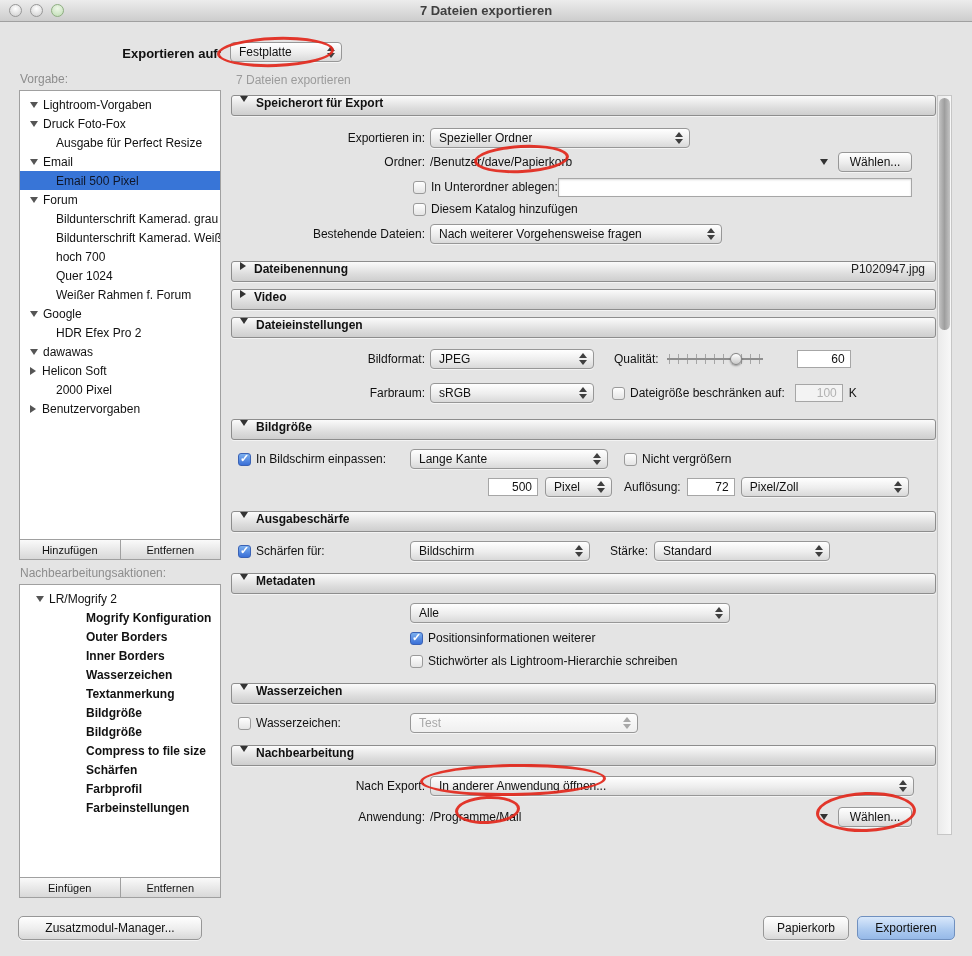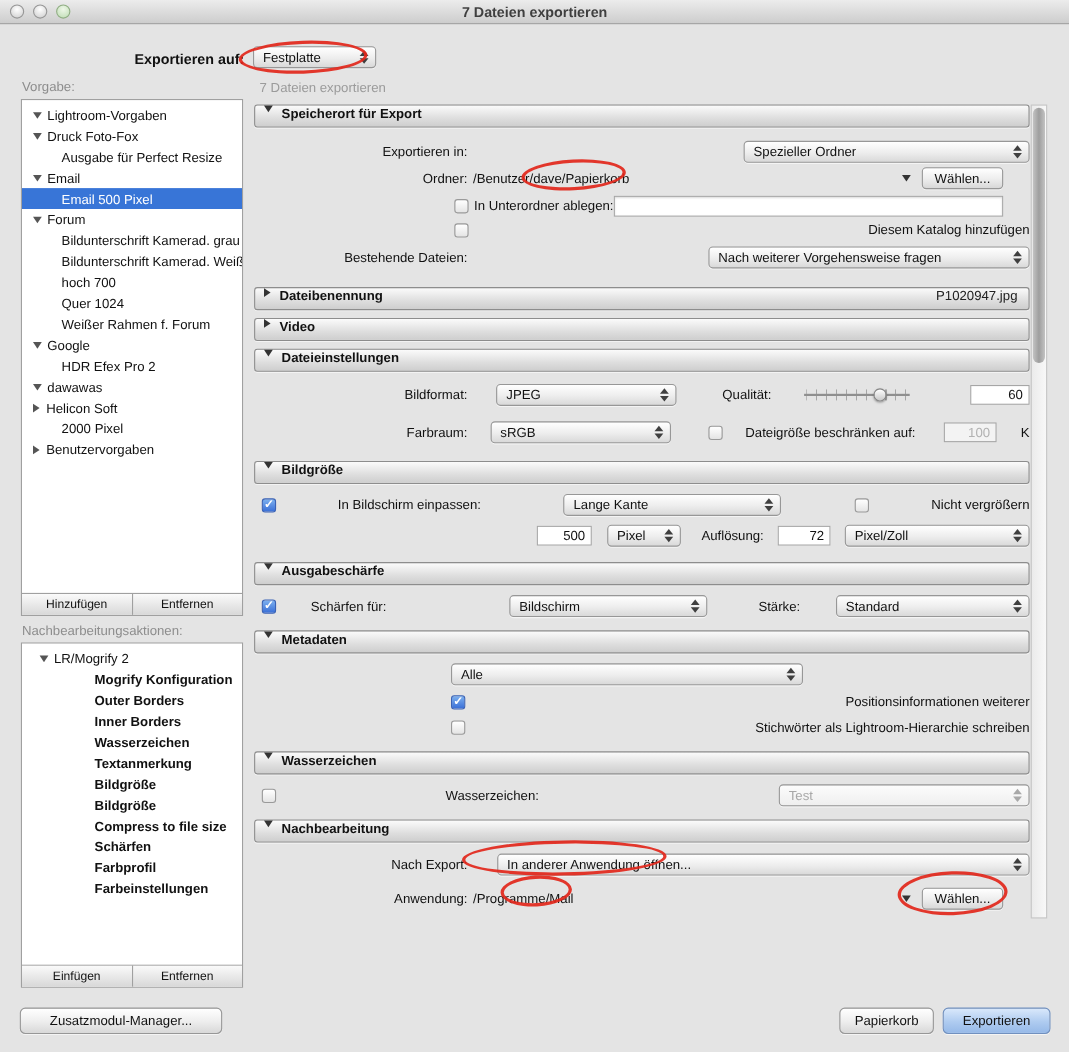--- a/index.html
+++ b/index.html
@@ -77,21 +77,21 @@
   .side-label { font-size:12px; color:#8d8d8d; height:16px; margin-left:1px; margin-bottom:2px; }
   .box { background:#fff; border:1px solid #a0a0a0; display:flex; flex-direction:column; }
   .box1 { height:470px; margin-bottom:6px; }
   .box2 { height:314px; }
   .list { flex:1; overflow:hidden; padding-top:4px; }
   .btnbar { height:20px; border-top:1px solid #a0a0a0; display:flex; flex:none; }
   .barbtn { flex:1; font-size:11px; display:flex; align-items:center; justify-content:center;
             background: linear-gradient(#fafafa,#d8d8d8); }
   .barbtn + .barbtn { border-left:1px solid #a0a0a0; }
   .trow { height:19px; display:flex; align-items:center; font-size:12px; white-space:nowrap; }
-  .trow.selected { background: var(--selection, #3875d7); color:#ffffff; }
+  .trow.selected { background: var(--selection, #3875d7); color:#0f172a; }
   .dtri { display:inline-block; width:0; height:0; flex:none;
           border-left:4px solid transparent; border-right:4px solid transparent;
           border-top:6px solid #555; margin-right:5px; }
   .dtri.collapsed { border-top:4px solid transparent; border-bottom:4px solid transparent;
           border-left:6px solid #555; border-right:0; margin-right:6px; }
   .box1 .lvl1 { padding-left:10px; }
   .box1 .lvl2 { padding-left:36px; }
   .box2 .lvl1 { padding-left:16px; }
   .box2 .lvl2 { padding-left:66px;font-weight:bold; }
 
@@ -105,21 +105,21 @@
     box-shadow: 0 1px 0 rgba(255,255,255,.55);
     display:flex; padding:0 10px 0 8px;
     font-size:12px; font-weight:bold;
   }
   .htri { width:0; height:0; border-left:4.5px solid transparent; border-right:4.5px solid transparent;
           border-top:6px solid #333; margin-right:8px; flex:none; }
   .htri.collapsed { border-left:6px solid #333; border-right:0;
           border-top:4.5px solid transparent; border-bottom:4.5px solid transparent; }
   .hspacer { flex:1; }
   .hright { font-weight:normal; color:#222; }
-  .frow { display:flex; align-items:center; font-size:12px; height:20px;justify-content:space-between; }
+  .frow { display:flex; align-items:center; font-size:12px; height:20px; }
   .lbl { width:194px; text-align:right; margin-right:5px; flex:none; }
   .ilbl { width:154px; flex:none; }
   .sp { flex:1; }
   .dtri-sm { width:0; height:0; border-left:4px solid transparent; border-right:4px solid transparent;
              border-top:6px solid #333; margin-right:10px; flex:none; }
   .mr24 { margin-right:24px; }
   .pathtext { white-space:nowrap; }
 
   
   .sec-b { padding-top:9px; padding-bottom:7px; }

